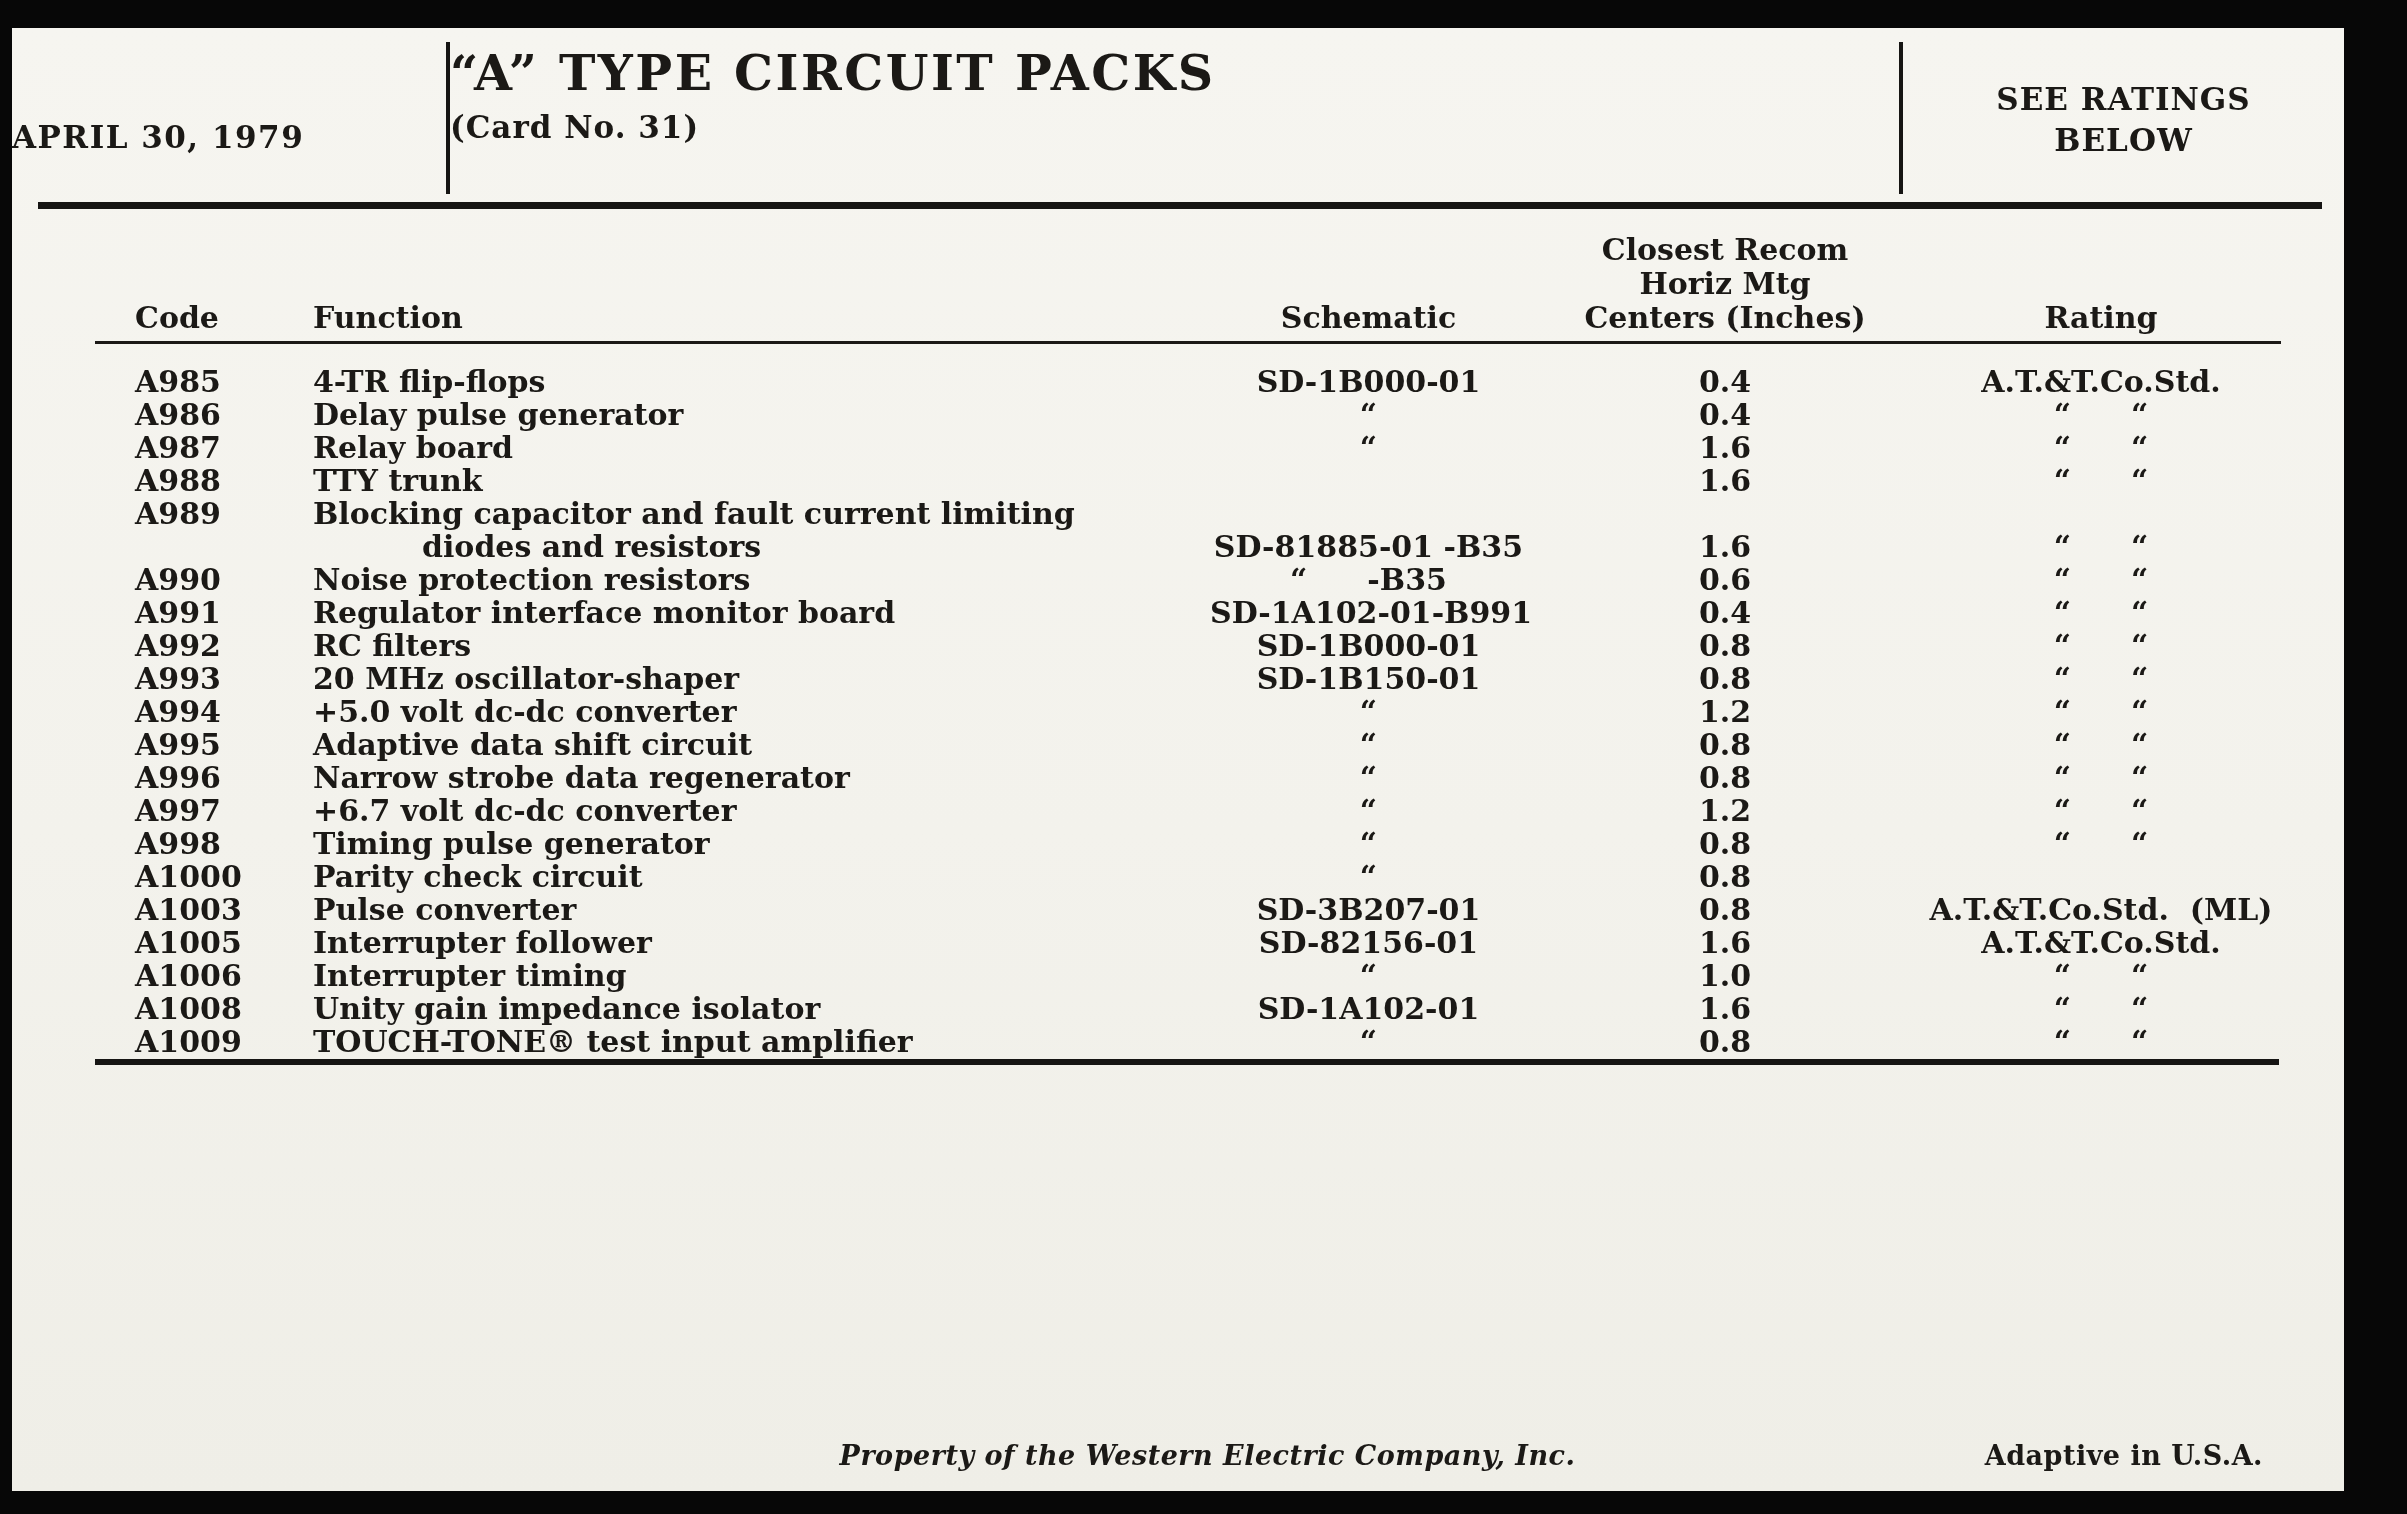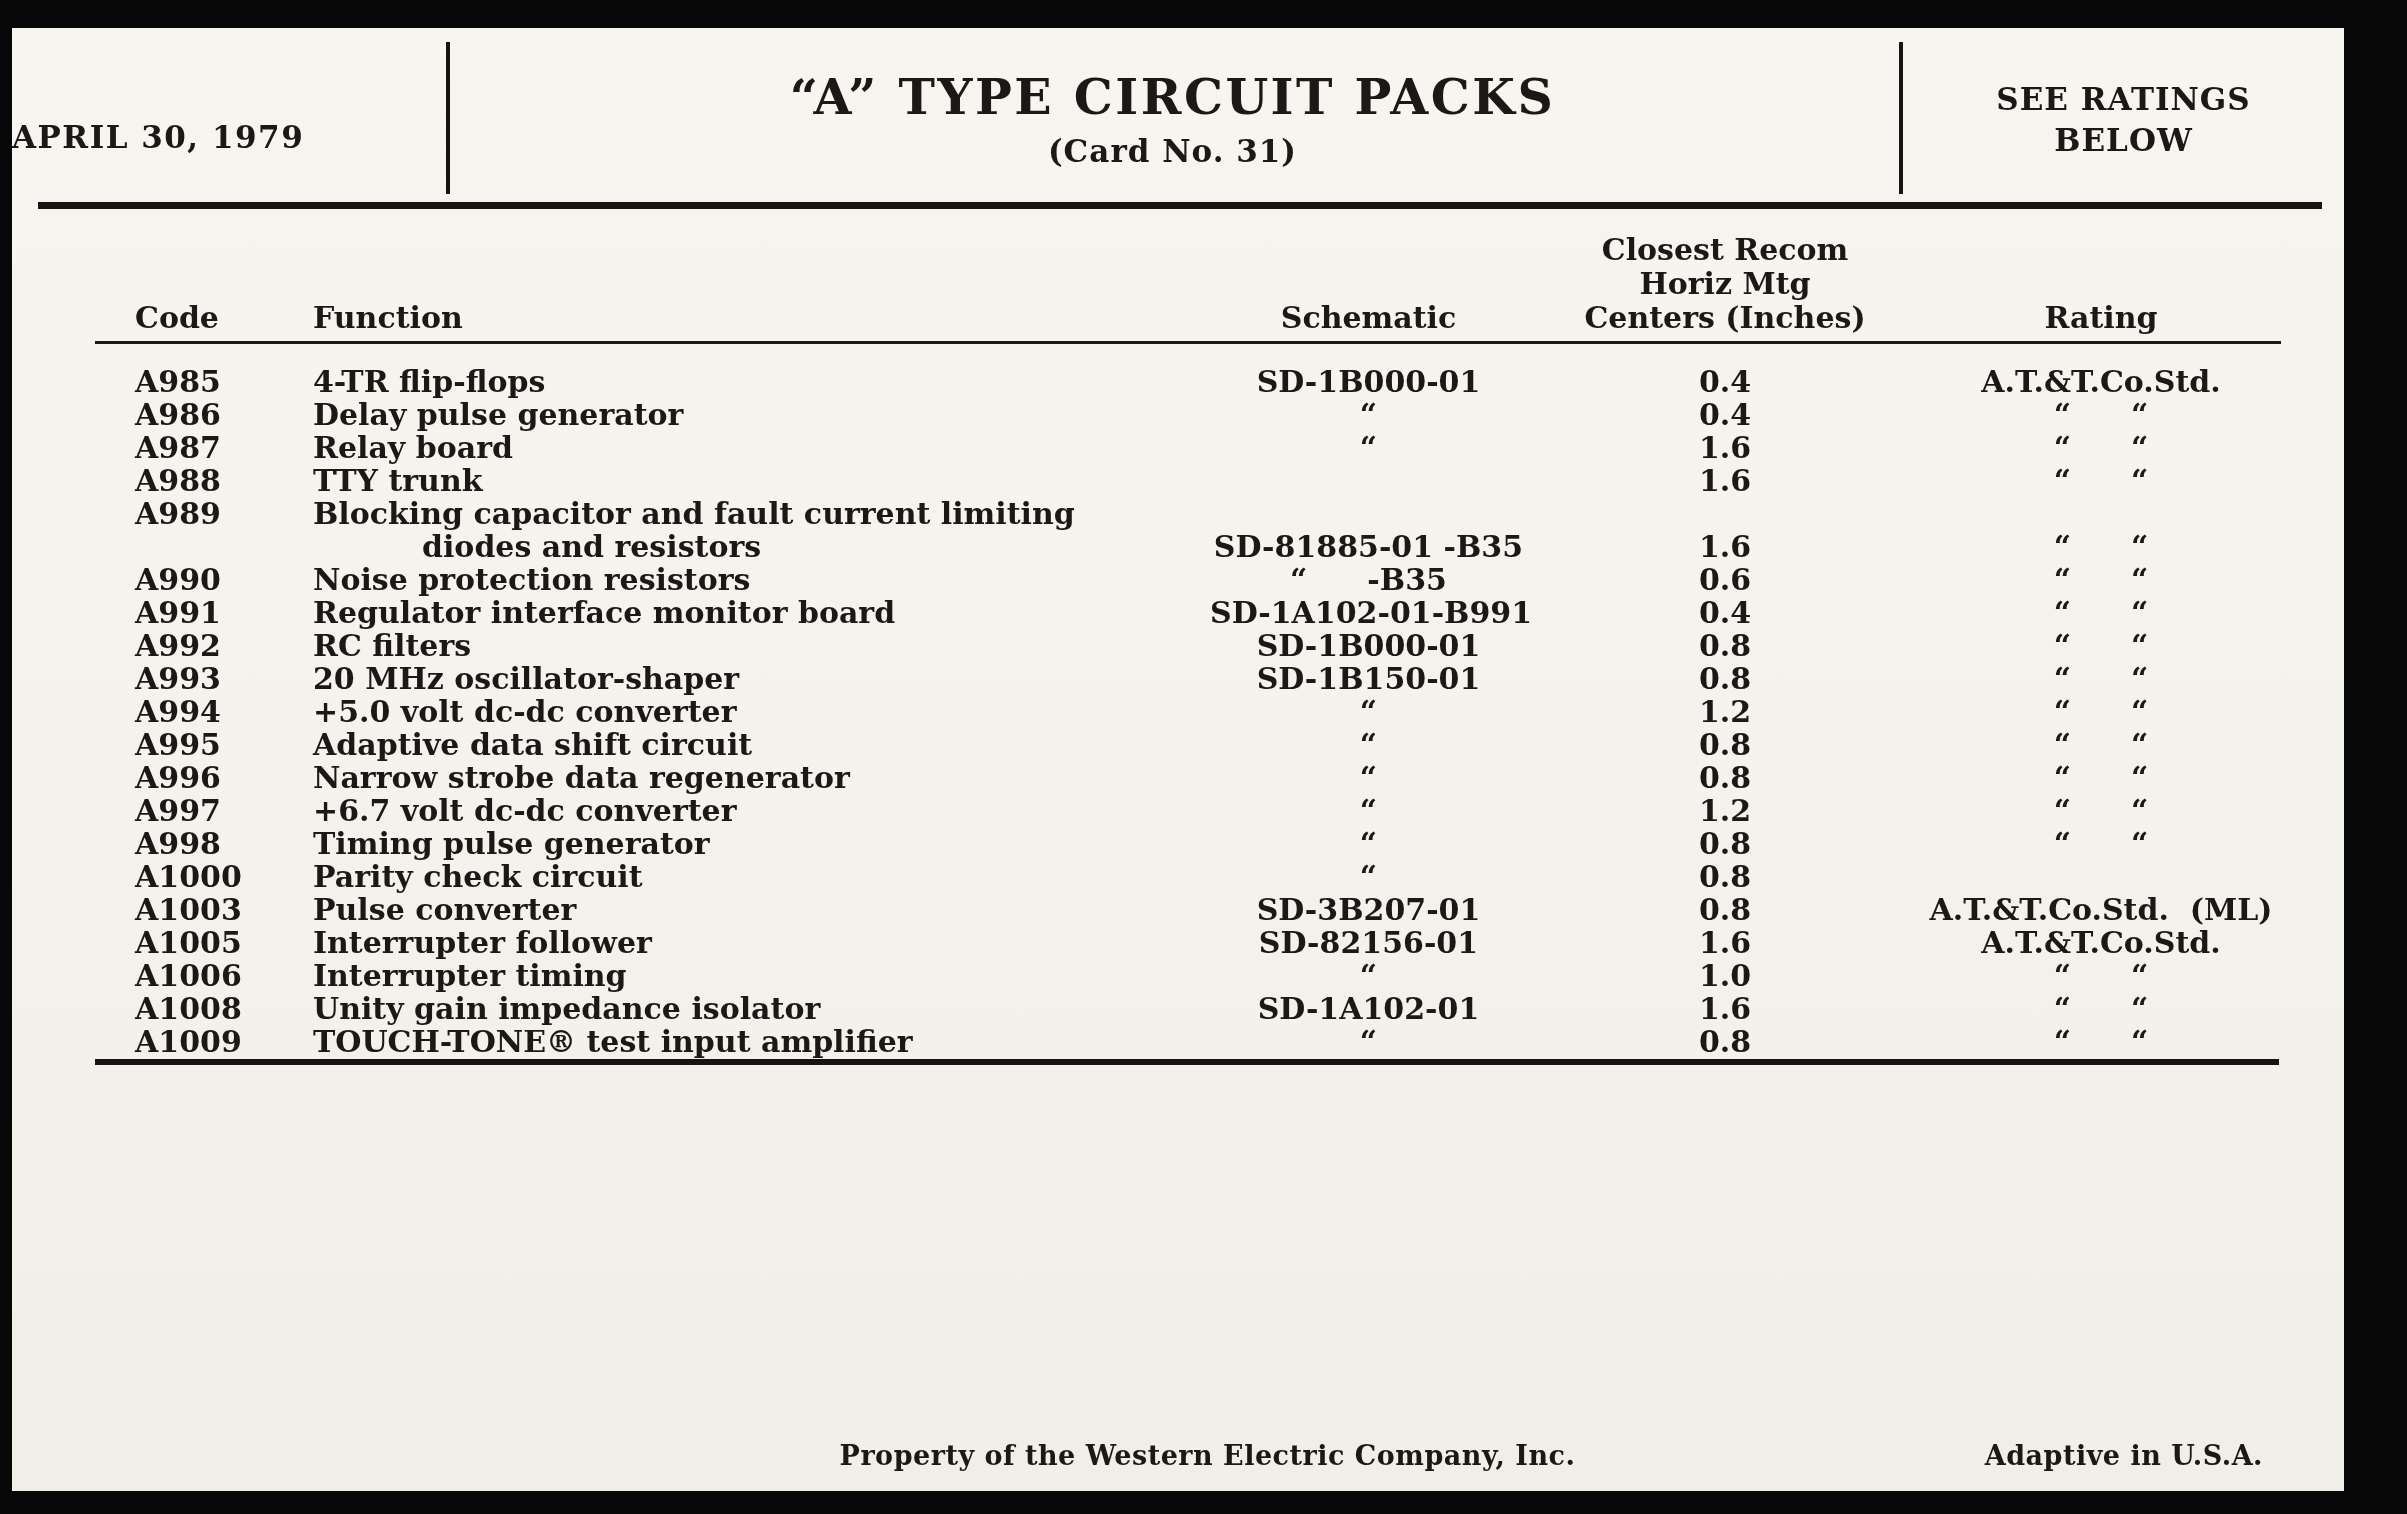--- a/index.html
+++ b/index.html
@@ -31,21 +31,21 @@
   .hdr-date {
     position: absolute; left: 0; top: 91px; width: 432px;
     text-align: left; font-size: 31px; letter-spacing: 1.5px;
   }
   .vline {
     position: absolute; top: 14px; width: 4px; height: 152px; background: #161513;
   }
   .vline.v1 { left: 434px; }
   .vline.v2 { left: 1887px; }
   .title-wrap {
-    position: absolute; left: 438px; width: 1445px; top: 40px; text-align: center;
+    position: absolute; left: 438px; width: 1445px; top: 16px; 
   }
   .page-title { font-size: 49px; letter-spacing: 2.5px; }
   .page-subtitle { font-size: 31px; margin-top: 7px; letter-spacing: 1px; }
   .rate-note {
     position: absolute; left: 1891px; right: 0; top: 51px;
     text-align: center; font-size: 31px; line-height: 41px; letter-spacing: 1px;
   }
   .rule-thick {
     position: absolute; left: 26px; right: 22px; top: 174px; height: 7px; background: #161513;
   }
@@ -80,21 +80,21 @@
   .cell.code, .cell.function { text-align: left; }
   .cell.schematic, .cell.centers, .cell.rating { text-align: center; }
   .trow.indent .cell.function { padding-left: 109px; }
   .rule-bottom {
     position: absolute; left: 83px; right: 65px; top: 1031px; height: 6px; background: #161513;
   }
 
   
   .footer-property {
     position: absolute; left: 59px; right: 0; top: 1412px;
-    text-align: center; font-size: 27px; letter-spacing: 0.5px;
+    text-align: center; font-size: 27px; letter-spacing: 0.5px; font-style: italic;
   }
   .footer-printed {
     position: absolute; right: 81px; top: 1412px; font-size: 27px; letter-spacing: 0.5px;
   }
 </style>
 </head>
 <body>
 
 <div class="stage">
   <div class="paper">

